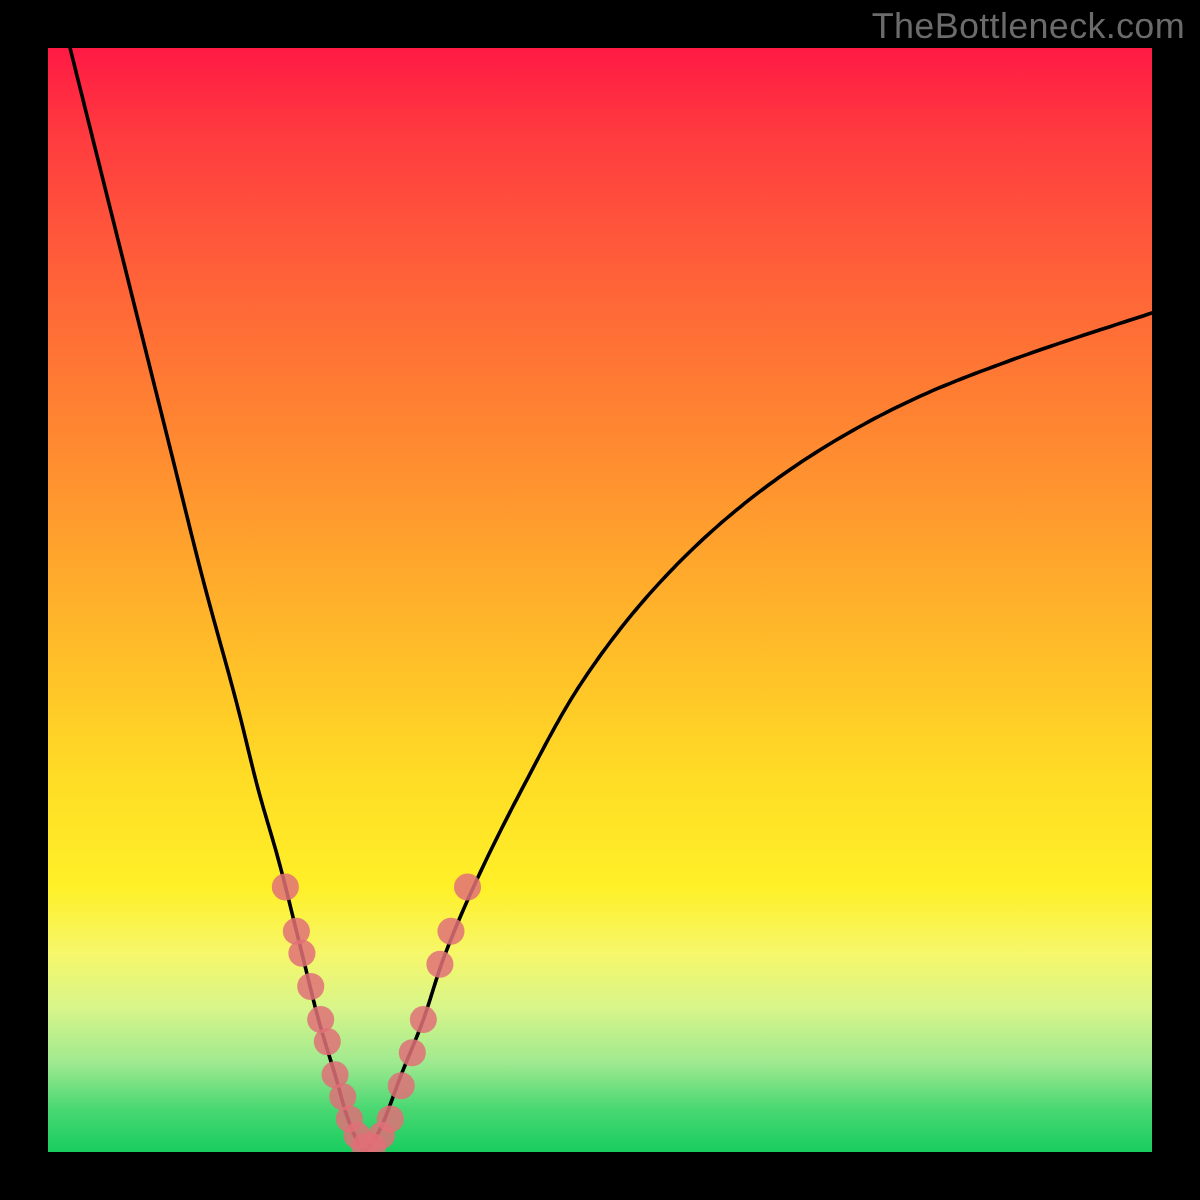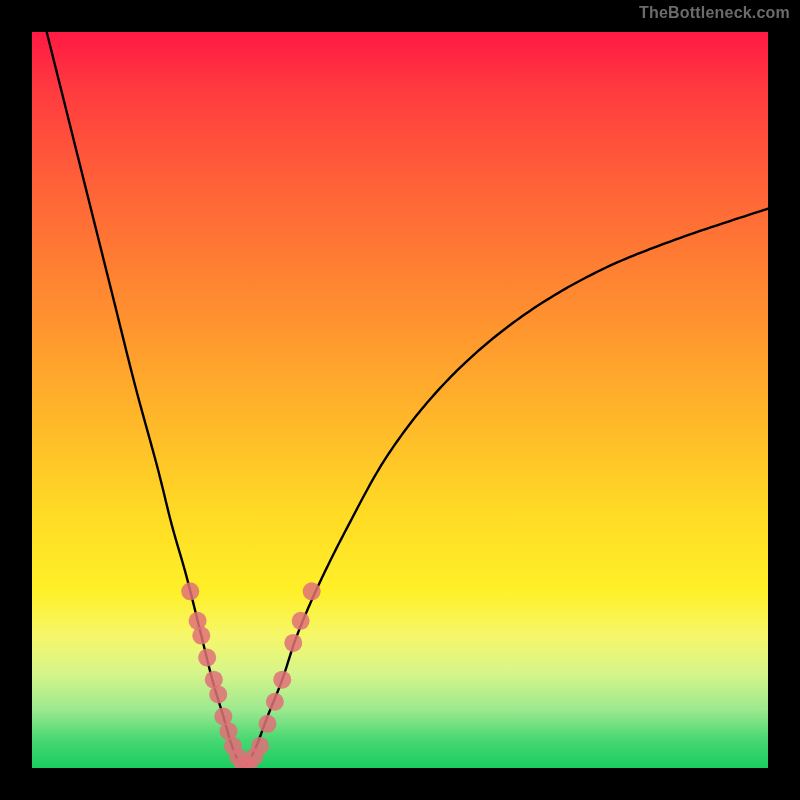--- a/index.html
+++ b/index.html
@@ -39,22 +39,22 @@
       #9ee98f 92%,
       #4bd873 96%,
       #18cd5e 100%
     );
   }
   .watermark {
     position: absolute;
     top: 4px;
     right: 10px;
     color: #6b6b6b;
-    font-size: 16px;
-    font-weight: 700;
+    font-size: 24px;
+    font-weight: 400;
     letter-spacing: 0.2px;
     user-select: none;
   }
   svg.curve {
     position: absolute;
     left: 0; top: 0;
     width: 736px; height: 736px;
   }
 </style>
 </head>

